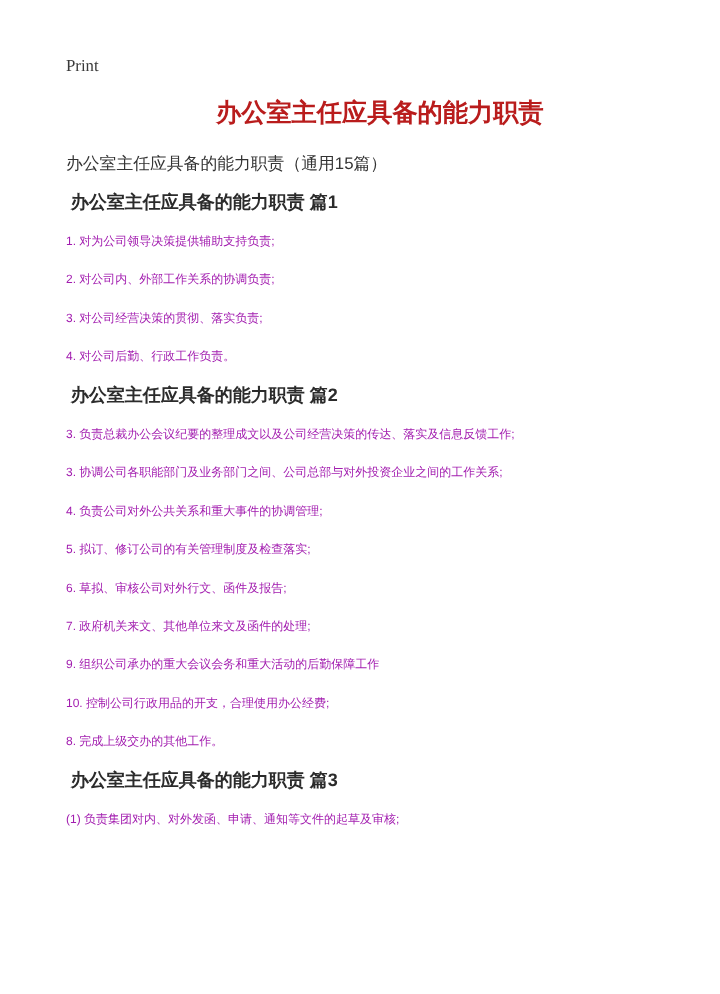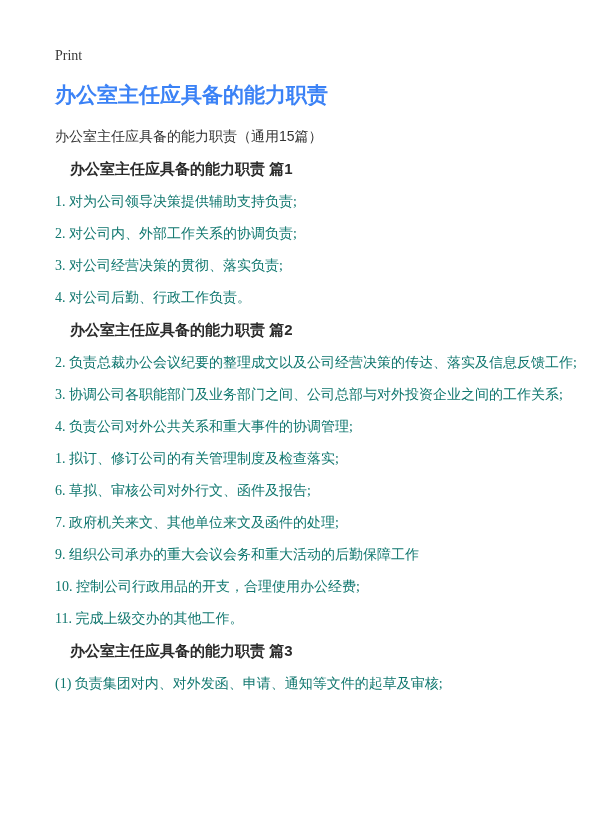--- a/index.html
+++ b/index.html
@@ -25,43 +25,43 @@
     font-family: "Liberation Serif", serif;
     font-size: 14px;
     line-height: 16px;
     color: #3a3a3a;
     cursor: pointer;
     text-decoration: none;
   }
   .doc-title {
     font-size: 21px;
     font-weight: bold;
-    color: #3b82f6;
+    color: #b91c1c;
+    text-align: center;
     line-height: 30px;
     margin: 16px 0 8px 0;
   }
   .doc-subtitle {
     font-size: 14px;
     line-height: 21px;
     margin: 16px 0 11px 0;
     color: #333333;
   }
   .section-heading {
     font-size: 15px;
     font-weight: bold;
     color: #2b2b2b;
     line-height: 22px;
-    margin: 11px 15px;
+    margin: 11px 4px;
   }
   .para {
-    font-size: 14px;
+    font-size: 10px;
     line-height: 21px;
     margin: 11px 0;
-    color: #0f766e;
-    font-family: Liberation Serif, serif;
+    color: #a21caf;
   }
 </style>
 </head>
 <body>
 
 <div class="page">
   <div class="content">
 
     <a class="print-label">Print</a>
 
@@ -73,29 +73,29 @@
   <div class="section">
     <h2 class="section-heading">办公室主任应具备的能力职责 篇1</h2>
   <p class="para">1. 对为公司领导决策提供辅助支持负责;</p>
           <p class="para">2. 对公司内、外部工作关系的协调负责;</p>
           <p class="para">3. 对公司经营决策的贯彻、落实负责;</p>
           <p class="para">4. 对公司后勤、行政工作负责。</p>
         </div>
 
   <div class="section">
     <h2 class="section-heading">办公室主任应具备的能力职责 篇2</h2>
-          <p class="para">2. 负责总裁办公会议纪要的整理成文以及公司经营决策的传达、落实及信息反馈工作;</p>
+          <p class="para">3. 负责总裁办公会议纪要的整理成文以及公司经营决策的传达、落实及信息反馈工作;</p>
           <p class="para">3. 协调公司各职能部门及业务部门之间、公司总部与对外投资企业之间的工作关系;</p>
           <p class="para">4. 负责公司对外公共关系和重大事件的协调管理;</p>
-          <p class="para">1. 拟订、修订公司的有关管理制度及检查落实;</p>
+          <p class="para">5. 拟订、修订公司的有关管理制度及检查落实;</p>
           <p class="para">6. 草拟、审核公司对外行文、函件及报告;</p>
           <p class="para">7. 政府机关来文、其他单位来文及函件的处理;</p>
           <p class="para">9. 组织公司承办的重大会议会务和重大活动的后勤保障工作</p>
           <p class="para">10. 控制公司行政用品的开支，合理使用办公经费;</p>
-          <p class="para">11. 完成上级交办的其他工作。</p>
+          <p class="para">8. 完成上级交办的其他工作。</p>
         </div>
 
   <div class="section">
     <h2 class="section-heading">办公室主任应具备的能力职责 篇3</h2>
   <p class="para">(1) 负责集团对内、对外发函、申请、通知等文件的起草及审核;</p>
         </div>
 </div>
 
   </div>
 </div>

